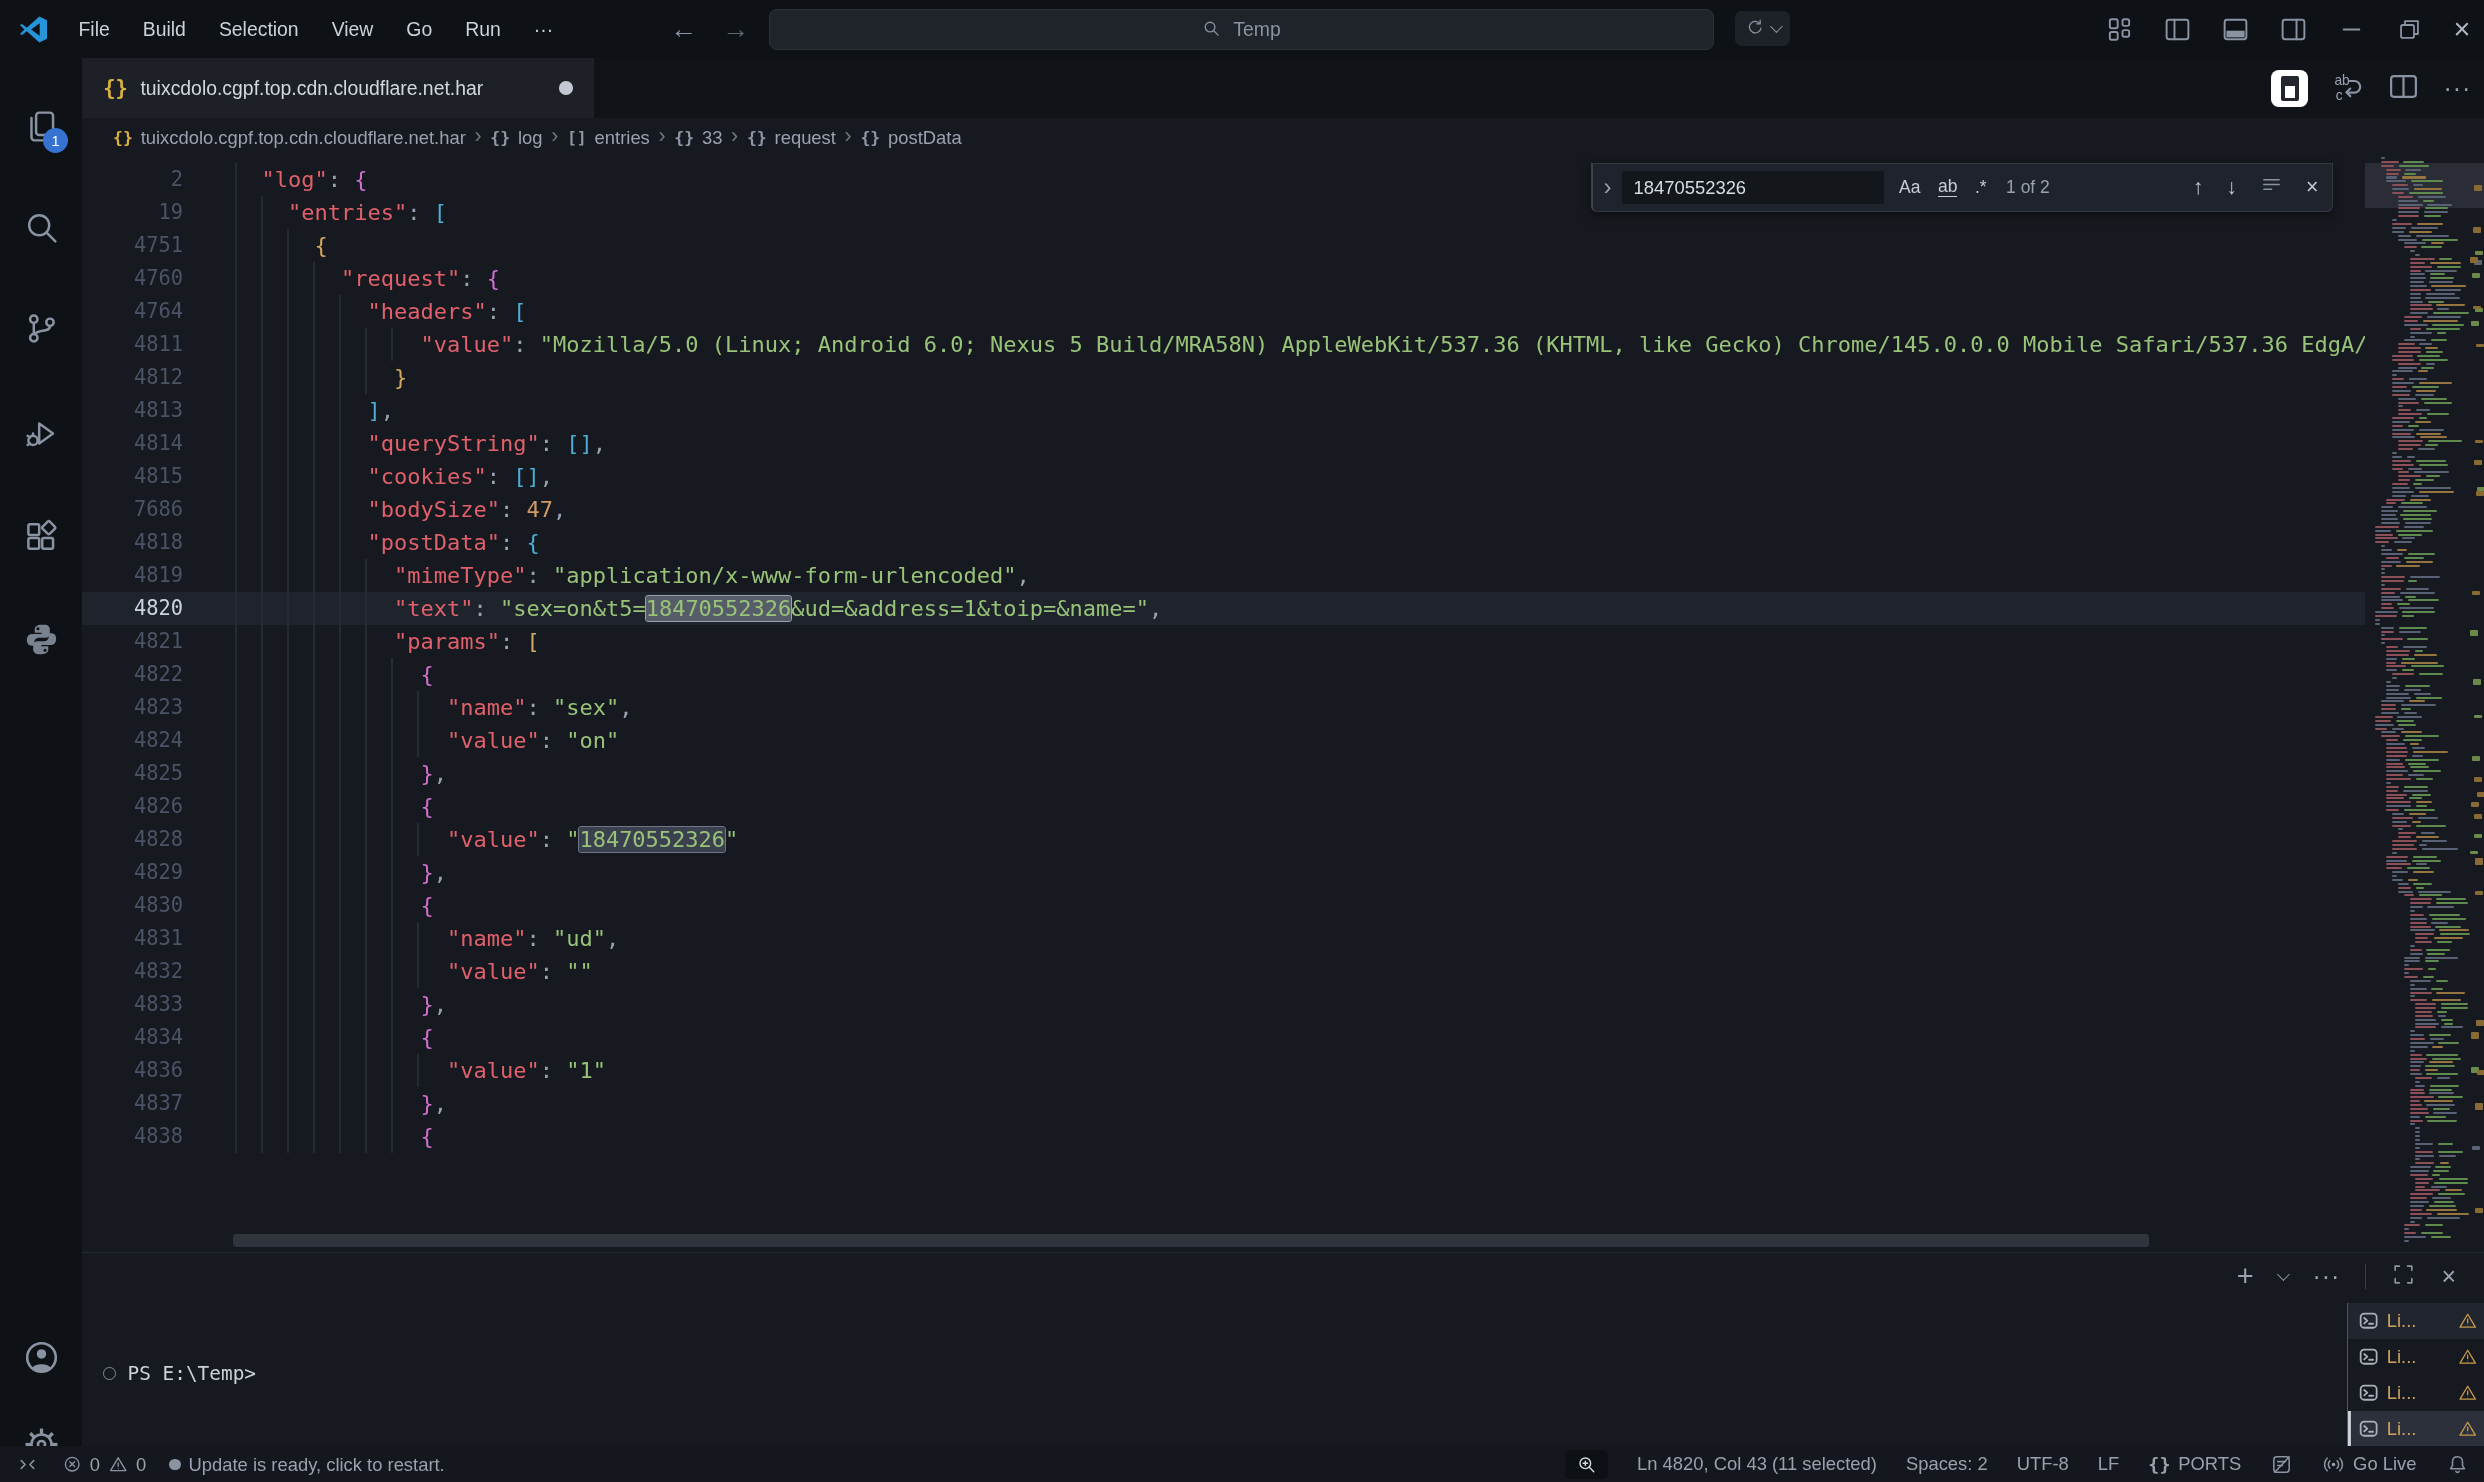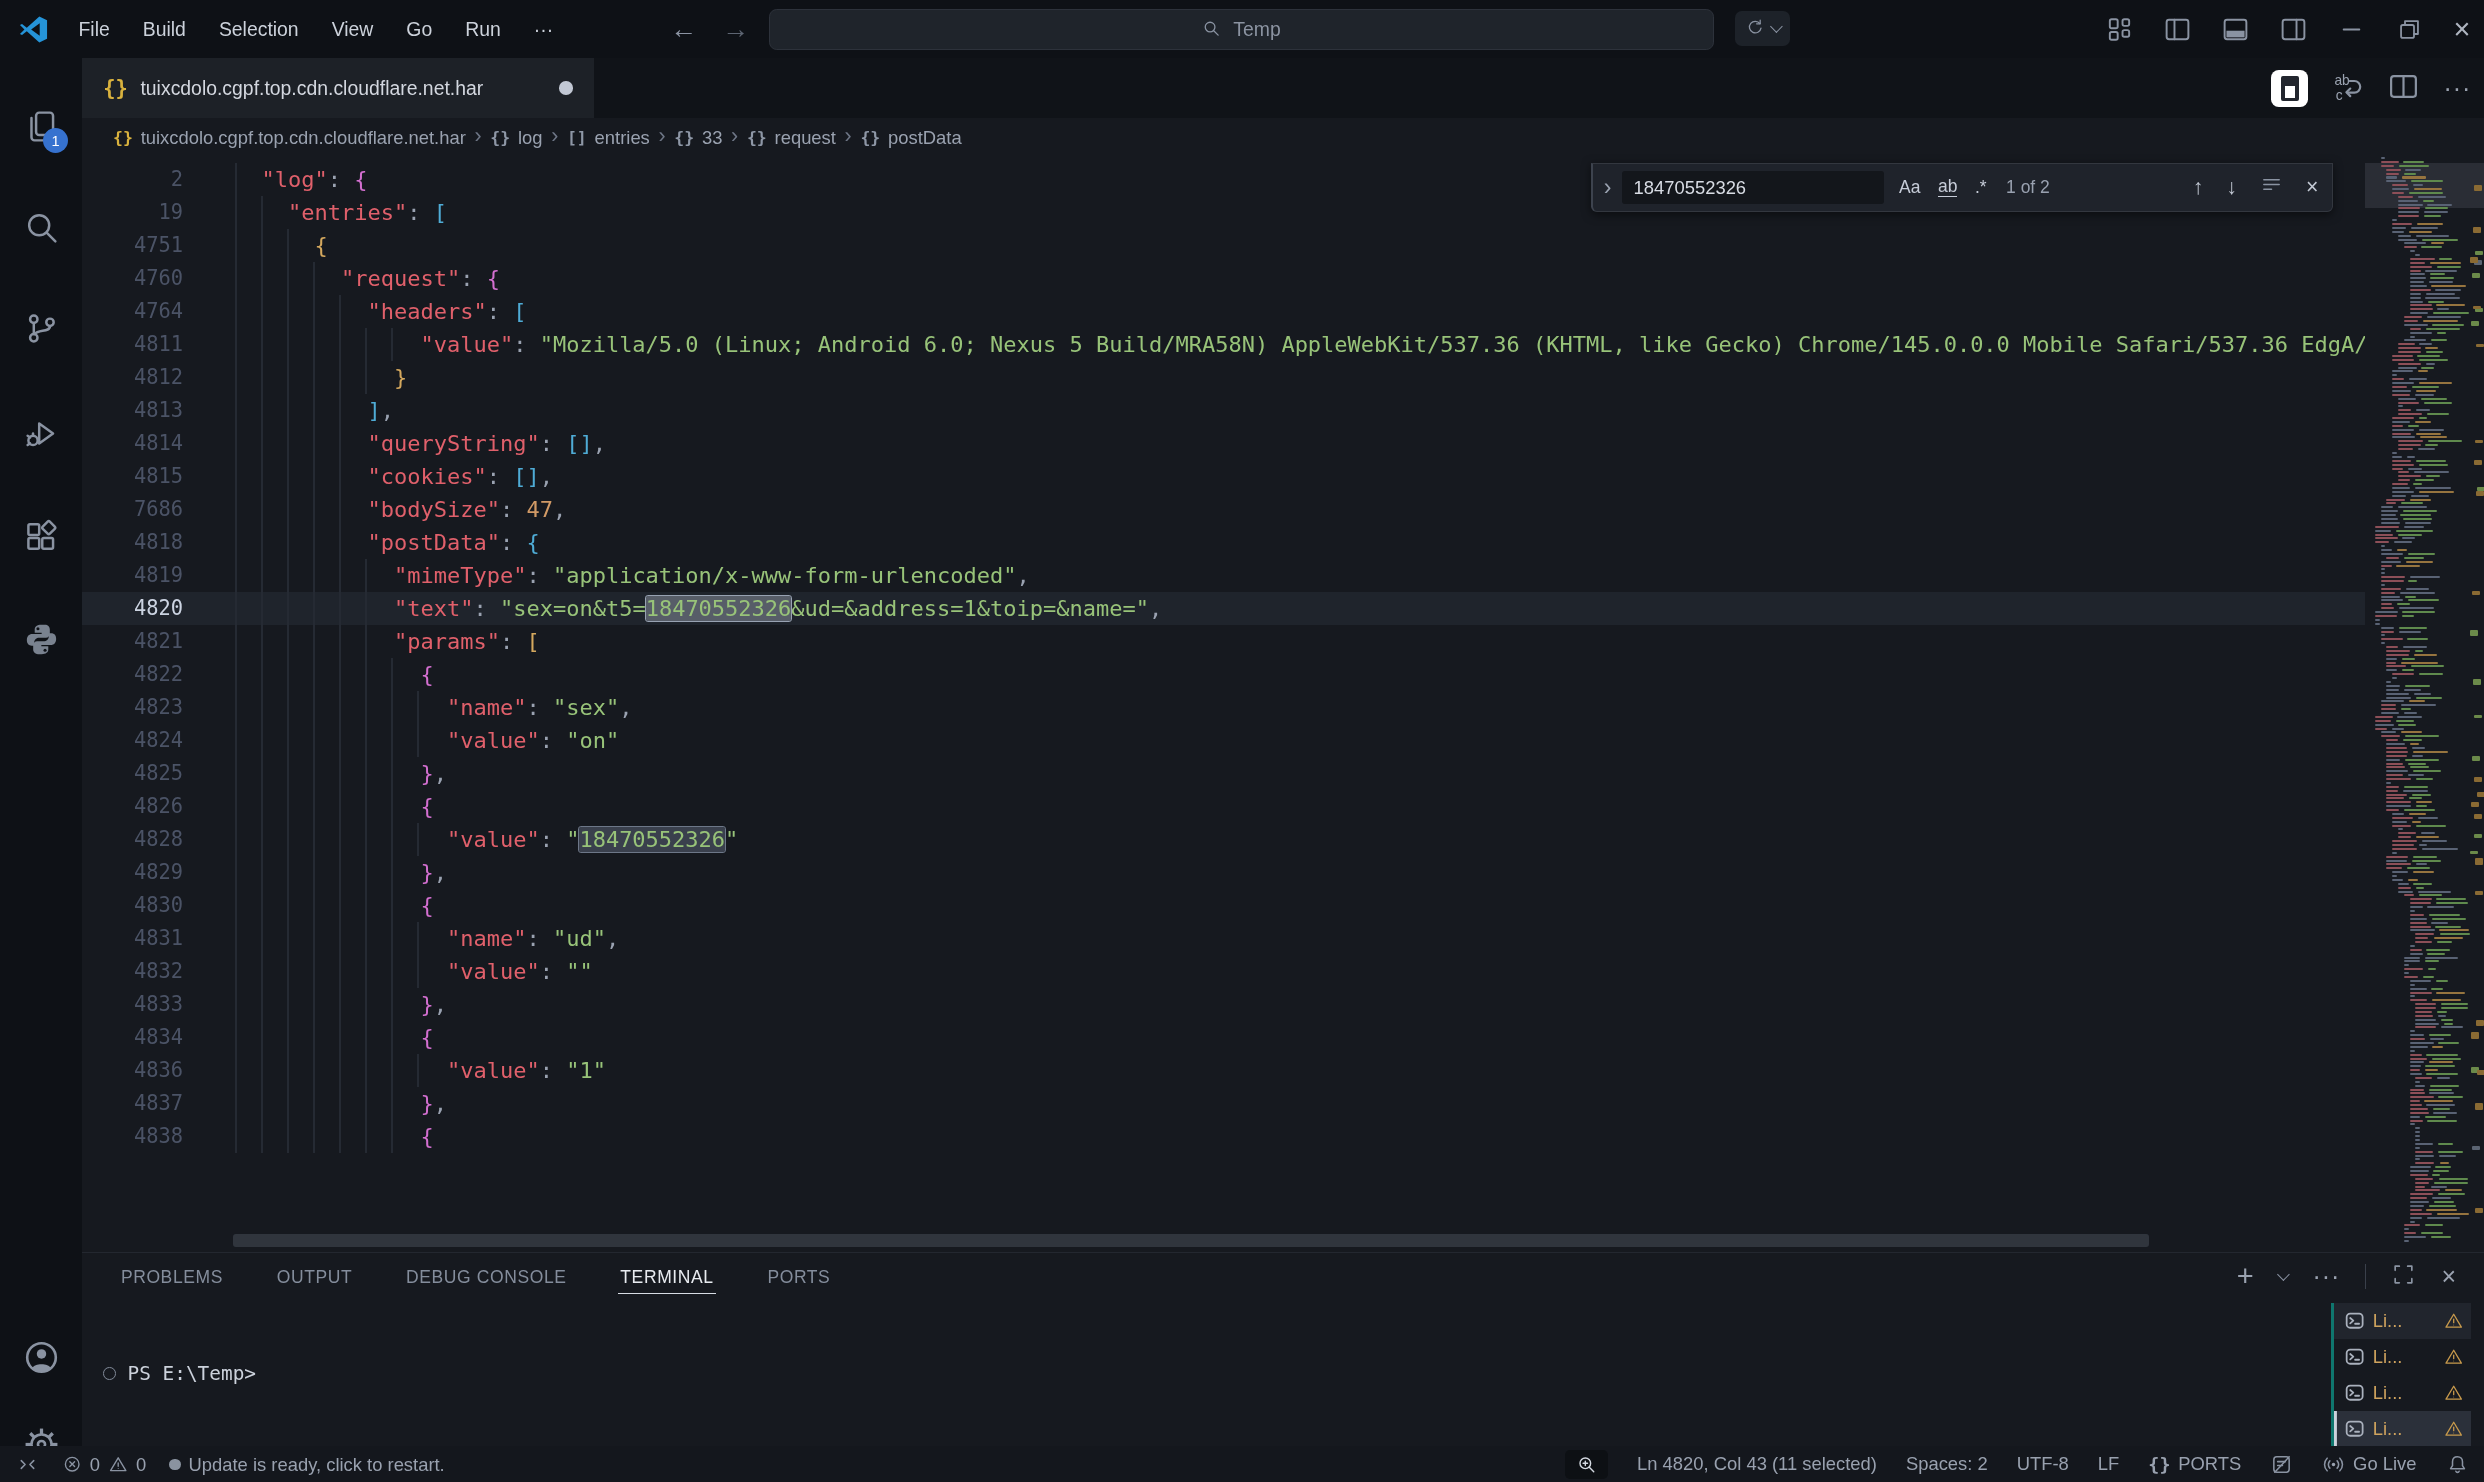--- a/index.html
+++ b/index.html
@@ -96,21 +96,21 @@
   .ptab{font-size:17.5px;letter-spacing:0.6px;color:#848d9c;padding:7.8px 1.9px 5.8px;white-space:nowrap}
   .ptab.active{color:#e8ebf0;border-bottom:1.9px solid #d7dce4}
   .panel-actions{position:absolute;right:29px;top:0;height:47px;display:flex;align-items:center;gap:25px;
     color:#9aa2b0}
   .pa-plus{font-size:29px;font-weight:300}
   .pa-sep{width:1px;height:25px;background:#3a404b}
   .pa-x{font-size:25px}
   .term-row{position:absolute;left:21.3px;top:109px;display:flex;align-items:center;gap:11.6px;
     font-family:"DejaVu Sans Mono",monospace;font-size:19.4px;color:#ccd2dc}
   .term-circ{width:10.7px;height:10.7px;border:1.9px solid #818a99;border-radius:50%}
-  .tlist{position:absolute;right:14px;top:50px;width:137px;height:144px;border-left:3px solid #0f766e}
+  .tlist{position:absolute;right:0;top:50px;width:137px;height:144px;border-left:1px solid #0f766e}
   .titem{height:36px;display:flex;align-items:center;padding-left:9.7px;gap:7.8px;box-sizing:border-box}
   .titem.hov{background:#21252d}
   .titem.sel{background:#2b303a;box-shadow:inset 2.9px 0 0 #ccd2dc}
   .titem .tico{width:21.3px;height:21.3px;flex:none}
   .titem .tlabel{font-size:18.4px;color:#cfa35e;white-space:nowrap}
   .titem .twarn{margin-left:auto;margin-right:7.8px;flex:none}
 
   
   .statusbar{position:absolute;left:0;top:1446px;width:2484px;height:37px;background:#14171d;
     display:flex;align-items:center;font-size:18.4px;color:#99a1af}
@@ -945,27 +945,20 @@
     <div class="mm-mark" style="left: 106px; top: 164px; width: 7.8px; height: 5.4px; background: rgb(107, 138, 74);"></div>
     <div class="mm-mark" style="left: 107px; top: 989px; width: 7.8px; height: 4.4px; background: rgb(91, 100, 114);"></div>
     <div class="mm-mark" style="left: 110px; top: 94px; width: 7.8px; height: 4px; background: rgb(107, 138, 74);"></div>
     <div class="mm-mark" style="left: 109px; top: 677px; width: 7.8px; height: 3.8px; background: rgb(107, 138, 74);"></div>
     <div class="mm-mark" style="left: 107px; top: 116px; width: 7.8px; height: 5px; background: rgb(107, 138, 74);"></div>
     <div class="mm-mark" style="left: 106px; top: 875px; width: 7.8px; height: 6.5px; background: rgb(138, 106, 51);"></div>
     <div class="mm-mark" style="left: 105px; top: 473px; width: 7.8px; height: 6.2px; background: rgb(107, 138, 74);"></div>
   </div>
 
 <div class="panel">
-  <div class="panel-tabs">
-      <span class="ptab">PROBLEMS</span>
-      <span class="ptab">OUTPUT</span>
-      <span class="ptab">DEBUG CONSOLE</span>
-      <span class="ptab active">TERMINAL</span>
-      <span class="ptab">PORTS</span>
-    </div>
   <div class="panel-actions">
     <span class="pa-plus">+</span>
     <span class="chev"></span>
     <span class="dots">···</span>
     <span class="pa-sep"></span>
     <span>
       <svg width="25" height="25" viewBox="0 0 24 24">
           <path d="M4 8 V4 H8"></path>
           <path d="M16 4 H20 V8"></path>
           <path d="M20 16 V20 H16"></path>

